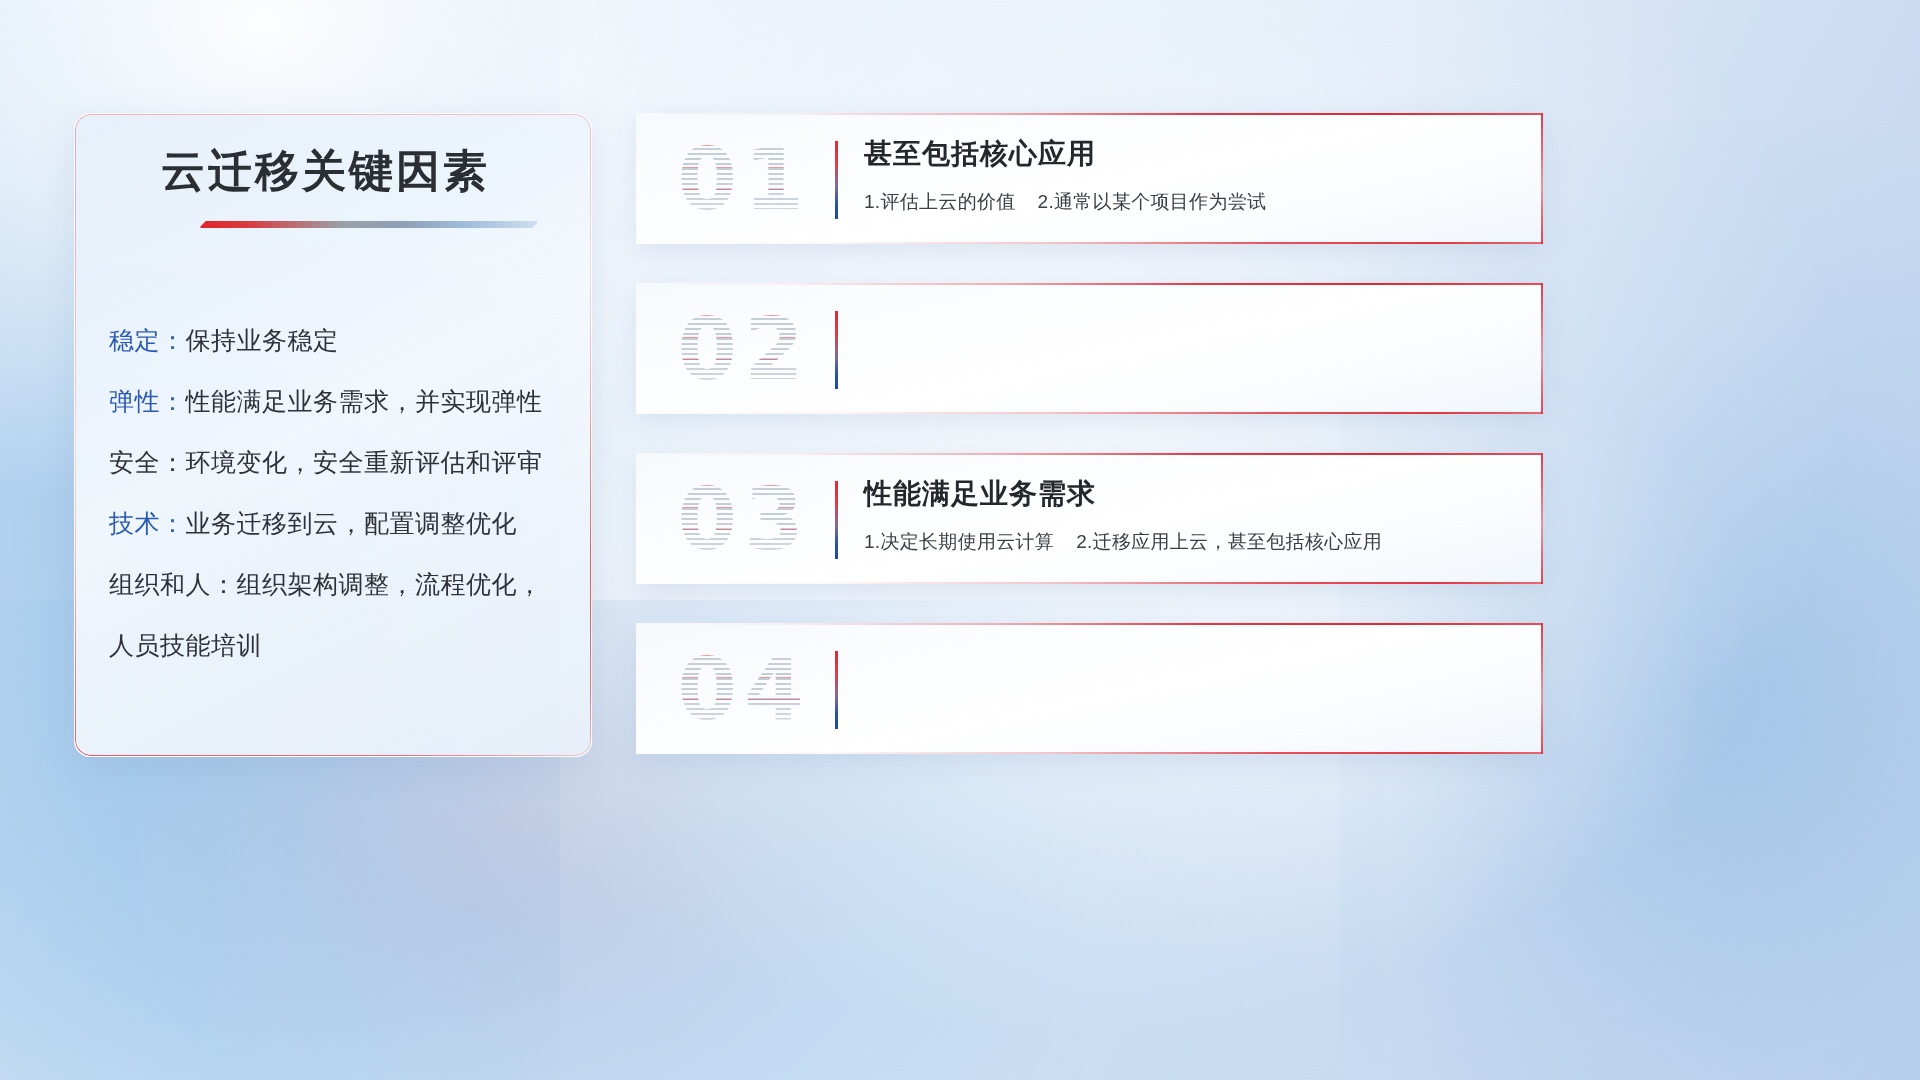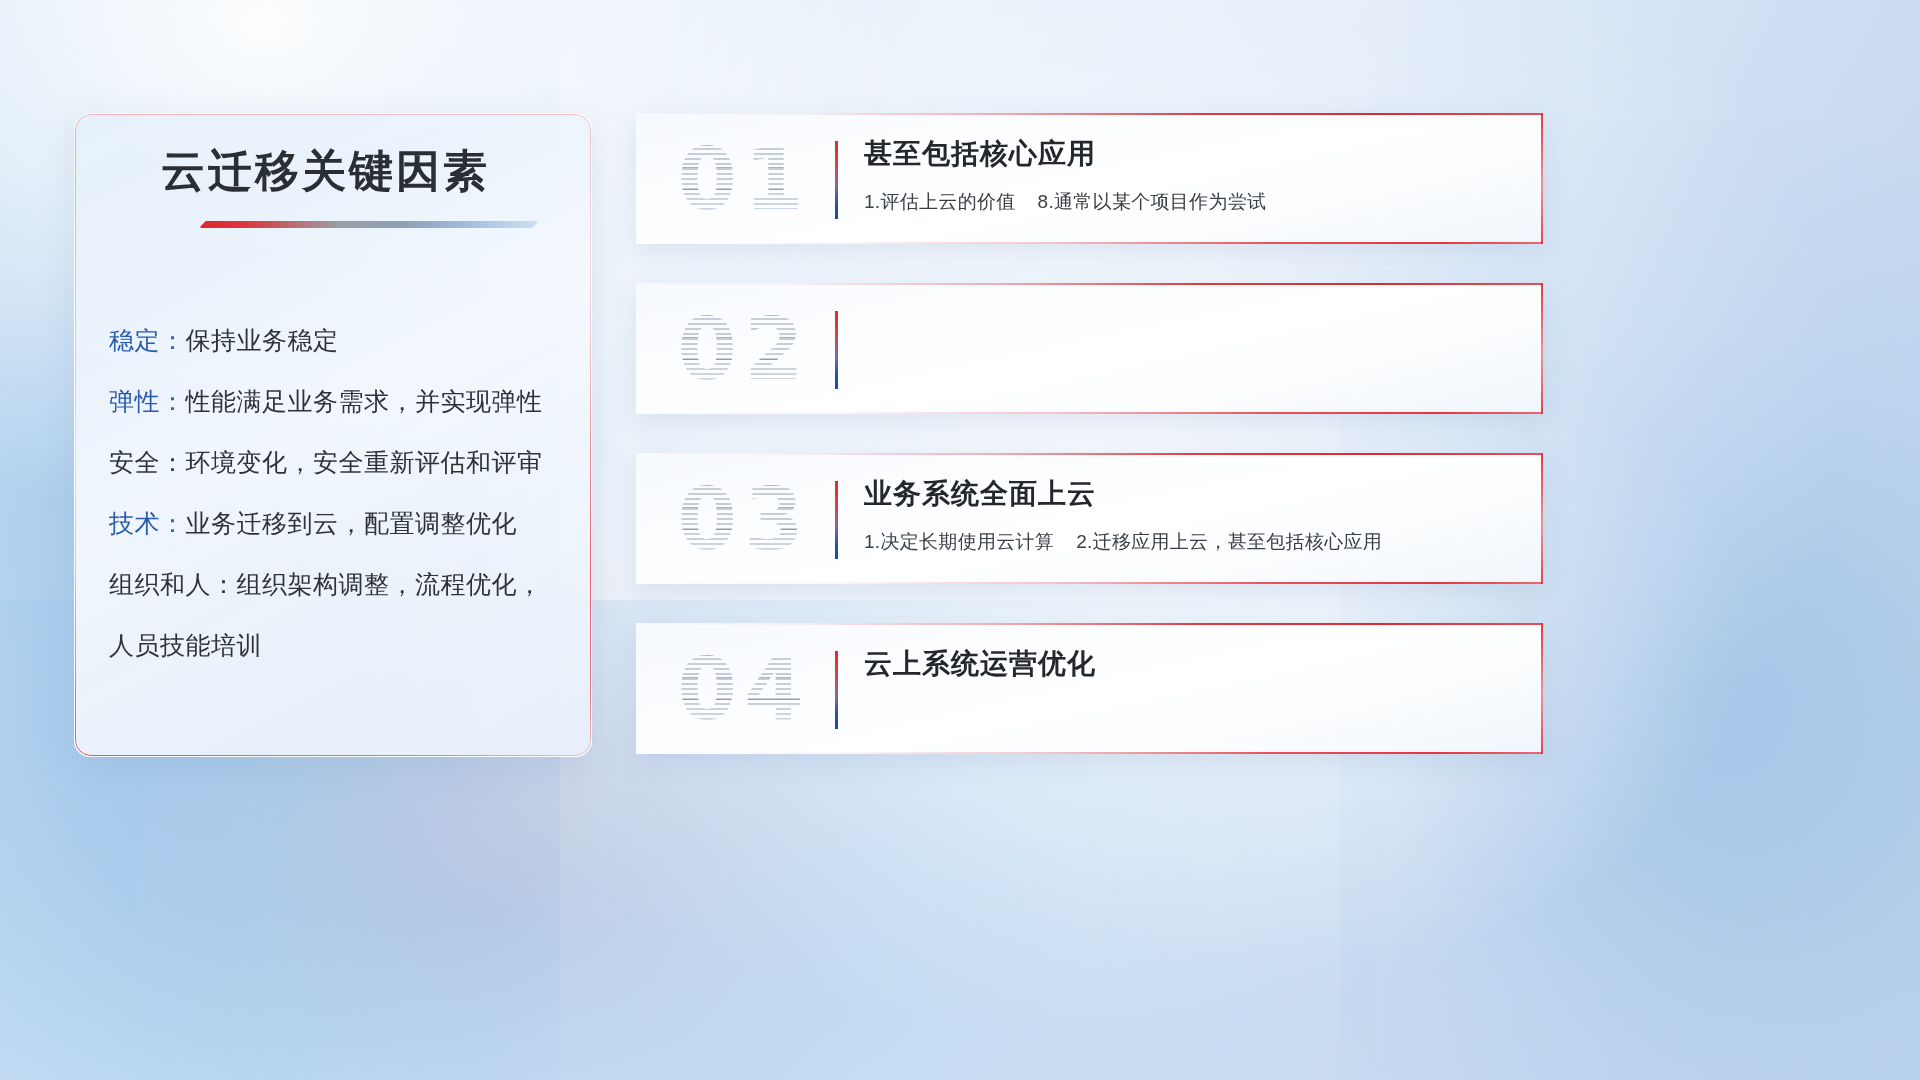--- a/index.html
+++ b/index.html
@@ -218,42 +218,41 @@
 
 <section id="cards">
     <div class="card">
       <div class="card-topline"></div>
       <div class="card-botline"></div>
       <div class="card-rightline"></div>
       <div class="card-num">01</div>
       <div class="card-num-red">01</div>
       <div class="card-bar"></div>
       <div class="card-title">甚至包括核心应用</div>
-      <div class="card-desc"><span>1.评估上云的价值</span><span class="desc-gap"></span><span>8.通常以某个项目作为尝试</span></div>
+      <div class="card-desc"><span>1.评估上云的价值</span><span class="desc-gap"></span><span>2.通常以某个项目作为尝试</span></div>
     </div>
     <div class="card">
       <div class="card-topline"></div>
       <div class="card-botline"></div>
       <div class="card-rightline"></div>
       <div class="card-num">02</div>
       <div class="card-num-red">02</div>
       <div class="card-bar"></div>
     </div>
     <div class="card">
       <div class="card-topline"></div>
       <div class="card-botline"></div>
       <div class="card-rightline"></div>
       <div class="card-num">03</div>
       <div class="card-num-red">03</div>
       <div class="card-bar"></div>
-      <div class="card-title">业务系统全面上云</div>
+      <div class="card-title">性能满足业务需求</div>
       <div class="card-desc"><span>1.决定长期使用云计算</span><span class="desc-gap"></span><span>2.迁移应用上云，甚至包括核心应用</span></div>
     </div>
     <div class="card">
       <div class="card-topline"></div>
       <div class="card-botline"></div>
       <div class="card-rightline"></div>
       <div class="card-num">04</div>
       <div class="card-num-red">04</div>
       <div class="card-bar"></div>
-      <div class="card-title">云上系统运营优化</div>
     </div>
   </section>
 
 </body></html>

